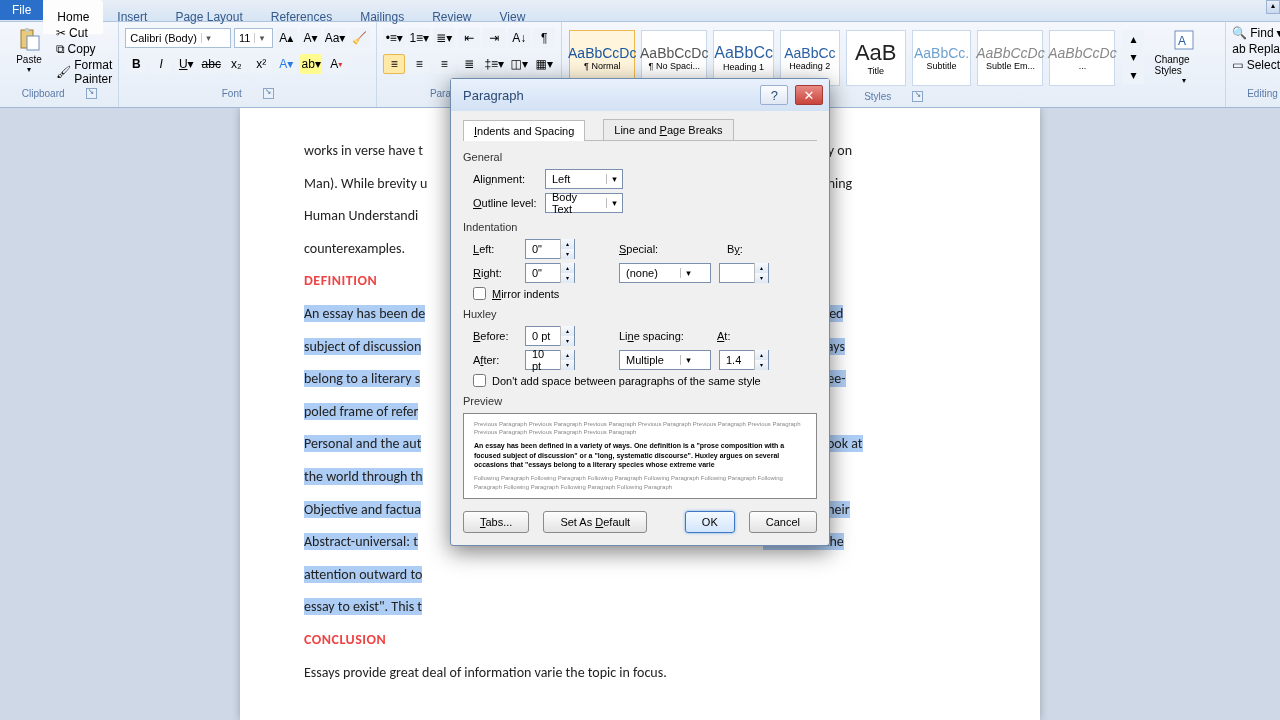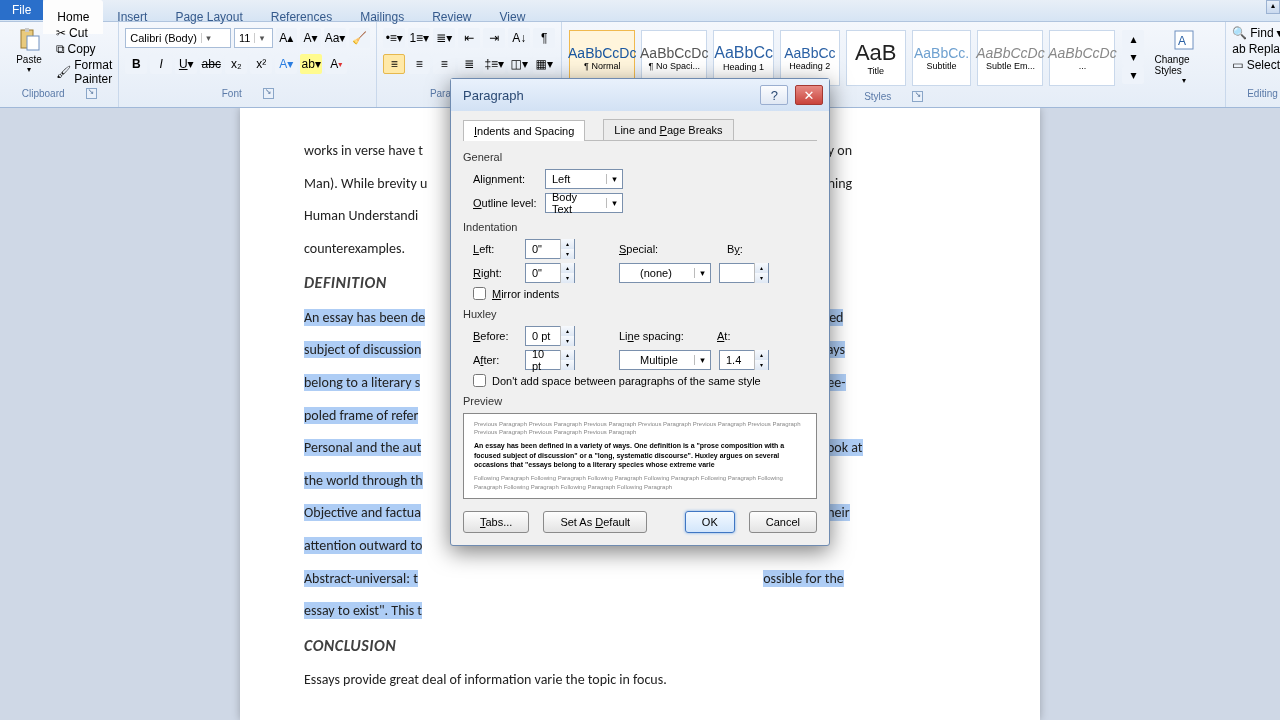--- a/index.html
+++ b/index.html
@@ -31,36 +31,36 @@
   .style-item { width: 66px; height: 56px; border: 1px solid #c9d8eb; margin: 2px 1px 0 1px; display: flex; flex-direction: column; align-items: center; justify-content: center; background: #fff; font-size: 9px; }
   .style-item .sample { font-size: 14px; color: #555; }
   .style-item.active { border: 1px solid #f0b94e; background: #fff5dc; }
   .style-item.norm .sample { color:#1a57a0; }
 
   
   .doc-area { background: #cfd8e6; height: 612px; overflow: hidden; display: flex; justify-content: center; }
   .page { background: #fff; width: 800px; margin-top: 0; padding: 24px 64px; box-shadow: 0 0 8px rgba(0,0,0,.25); font-family: Calibri, sans-serif; font-size: 14px; line-height: 1.9; color: #222; }
   .page p { margin: 6px 0; }
   .sel { background: #aecdf5; }
-  .heading { font-weight: bold; font-size: 16px; color: #404040; letter-spacing: .5px; margin: 10px 0; font-style: italic; }
+  .heading { font-weight: bold; font-size: 14px; color: #ef4444; letter-spacing: .5px; margin: 10px 0; }
 
   
   .dialog { position: absolute; left: 450px; top: 78px; width: 380px; background: #f0f0f0; border: 1px solid #6f8bb0; border-radius: 3px; box-shadow: 0 6px 22px rgba(0,0,0,.5); }
   .dlg-title { display: flex; align-items: center; justify-content: space-between; background: linear-gradient(#e9f1fc,#d2e1f4); padding: 6px 6px 6px 12px; font-size: 13px; color: #2b4a74; }
   .dlg-title .wbtn { width: 28px; height: 20px; display: inline-flex; align-items: center; justify-content: center; border: 1px solid #9aaed0; border-radius: 2px; margin-left: 3px; background: linear-gradient(#fbfcfe,#e0e8f4); }
   .dlg-title .close { background: linear-gradient(#e78b85,#c9433b); color: #fff; border-color: #a43832; }
   .dlg-body { padding: 8px 12px 12px 12px; }
   .tabs { display: flex; border-bottom: 1px solid #bcbcbc; margin-bottom: 10px; }
   .dtab { padding: 4px 10px; border: 1px solid #bcbcbc; border-bottom: none; background: #ececec; font-size: 11px; margin-right: 18px; }
   .dtab.active { background: #fff; position: relative; top: 1px; }
   .sect { font-size: 11px; color: #333; margin: 8px 0 6px 0; }
   .row { display: flex; align-items: center; margin: 4px 0 4px 10px; font-size: 11px; }
   .row label { width: 72px; }
   .row label.w40 { width: 52px; }
-  .sel-box { display: inline-flex; border: 1px solid #7a90ad; background: #fff; height: 20px; align-items: center; justify-content: flex-end; }
+  .sel-box { display: inline-flex; border: 1px solid #7a90ad; background: #fff; height: 20px; align-items: center; }
   .sel-box .t { padding: 0 6px; width: 60px; }
   .sel-box .dd { width: 16px; border-left: 1px solid #bbb; text-align: center; font-size: 9px; }
   .spin { display: inline-flex; border: 1px solid #7a90ad; background: #fff; height: 20px; align-items: center; }
   .spin .t { padding: 0 6px; width: 34px; }
   .spin .arr { display: flex; flex-direction: column; }
   .spin .arr span { font-size: 6px; width: 14px; height: 10px; border-left: 1px solid #bbb; text-align: center; line-height: 10px; background: linear-gradient(#f6f9fd,#dfe8f4); }
   .chk { margin-right: 6px; }
   .preview-box { border: 1px solid #888; background: #fff; height: 86px; padding: 6px 10px; overflow: hidden; font-size: 6px; color: #888; line-height: 1.4; }
   .preview-box .bold { color: #000; font-weight: bold; font-size: 7px; }
   .dlg-btns { display: flex; gap: 14px; margin-top: 12px; }
@@ -267,22 +267,22 @@
     <p><span>Human Understandi</span><span style="visibility:hidden">xxxxxxxxxxxxxxxxxxxxxxxxxxxxxxxxxxxxxxxxxxxxxxxxxxxxxxxxxxxxxxxxxx</span><span>re</span></p>
     <p>counterexamples.</p>
     <p class="heading">DEFINITION</p>
     <p><span class="sel">An essay has been de</span><span style="visibility:hidden">xxxxxxxxxxxxxxxxxxxxxxxxxxxxxxxxxxxxxxxxxxxxxxxxxxxxxxxxx</span><span class="sel">ith a focused</span></p>
     <p><span class="sel">subject of discussion</span><span style="visibility:hidden">xxxxxxxxxxxxxxxxxxxxxxxxxxxxxxxxxxxxxxxxxxxxxxxxxxxxxxxx</span><span class="sel">ns that "essays</span></p>
     <p><span class="sel">belong to a literary s</span><span style="visibility:hidden">xxxxxxxxxxxxxxxxxxxxxxxxxxxxxxxxxxxxxxxxxxxxxxxxxxxxxxxxxx</span><span class="sel">ithin a three-</span></p>
     <p><span class="sel">poled frame of refer</span></p>
     <p><span class="sel">Personal and the aut</span><span style="visibility:hidden">xxxxxxxxxxxxxxxxxxxxxxxxxxxxxxxxxxxxxxxxxxxxxxxxxxxxxxxxx</span><span class="sel">aphy" to "look at</span></p>
     <p><span class="sel">the world through th</span></p>
     <p><span class="sel">Objective and factua</span><span style="visibility:hidden">xxxxxxxxxxxxxxxxxxxxxxxxxxxxxxxxxxxxxxxxxxxxxxxxxxxxxxxx</span><span class="sel">s, but turn their</span></p>
+    <p><span class="sel">Abstract-universal: t</span><span style="visibility:hidden">xxxxxxxxxxxxxxxxxxxxxxxxxxxxxxxxxxxxxxxxxxxxxxxxxxxxxxxxx</span><span class="sel">ossible for the</span></p>
     <p><span class="sel">attention outward to</span></p>
-    <p><span class="sel">Abstract-universal: t</span><span style="visibility:hidden">xxxxxxxxxxxxxxxxxxxxxxxxxxxxxxxxxxxxxxxxxxxxxxxxxxxxxxxxx</span><span class="sel">ossible for the</span></p>
     <p><span class="sel">essay to exist". This t</span></p>
     <p class="heading">CONCLUSION</p>
     <p>Essays provide great deal of information varie the topic in focus.</p>
   </div>
 </div>
 
 <div class="dialog">
   <div class="dlg-title">
     <span>Paragraph</span>
     <span>

